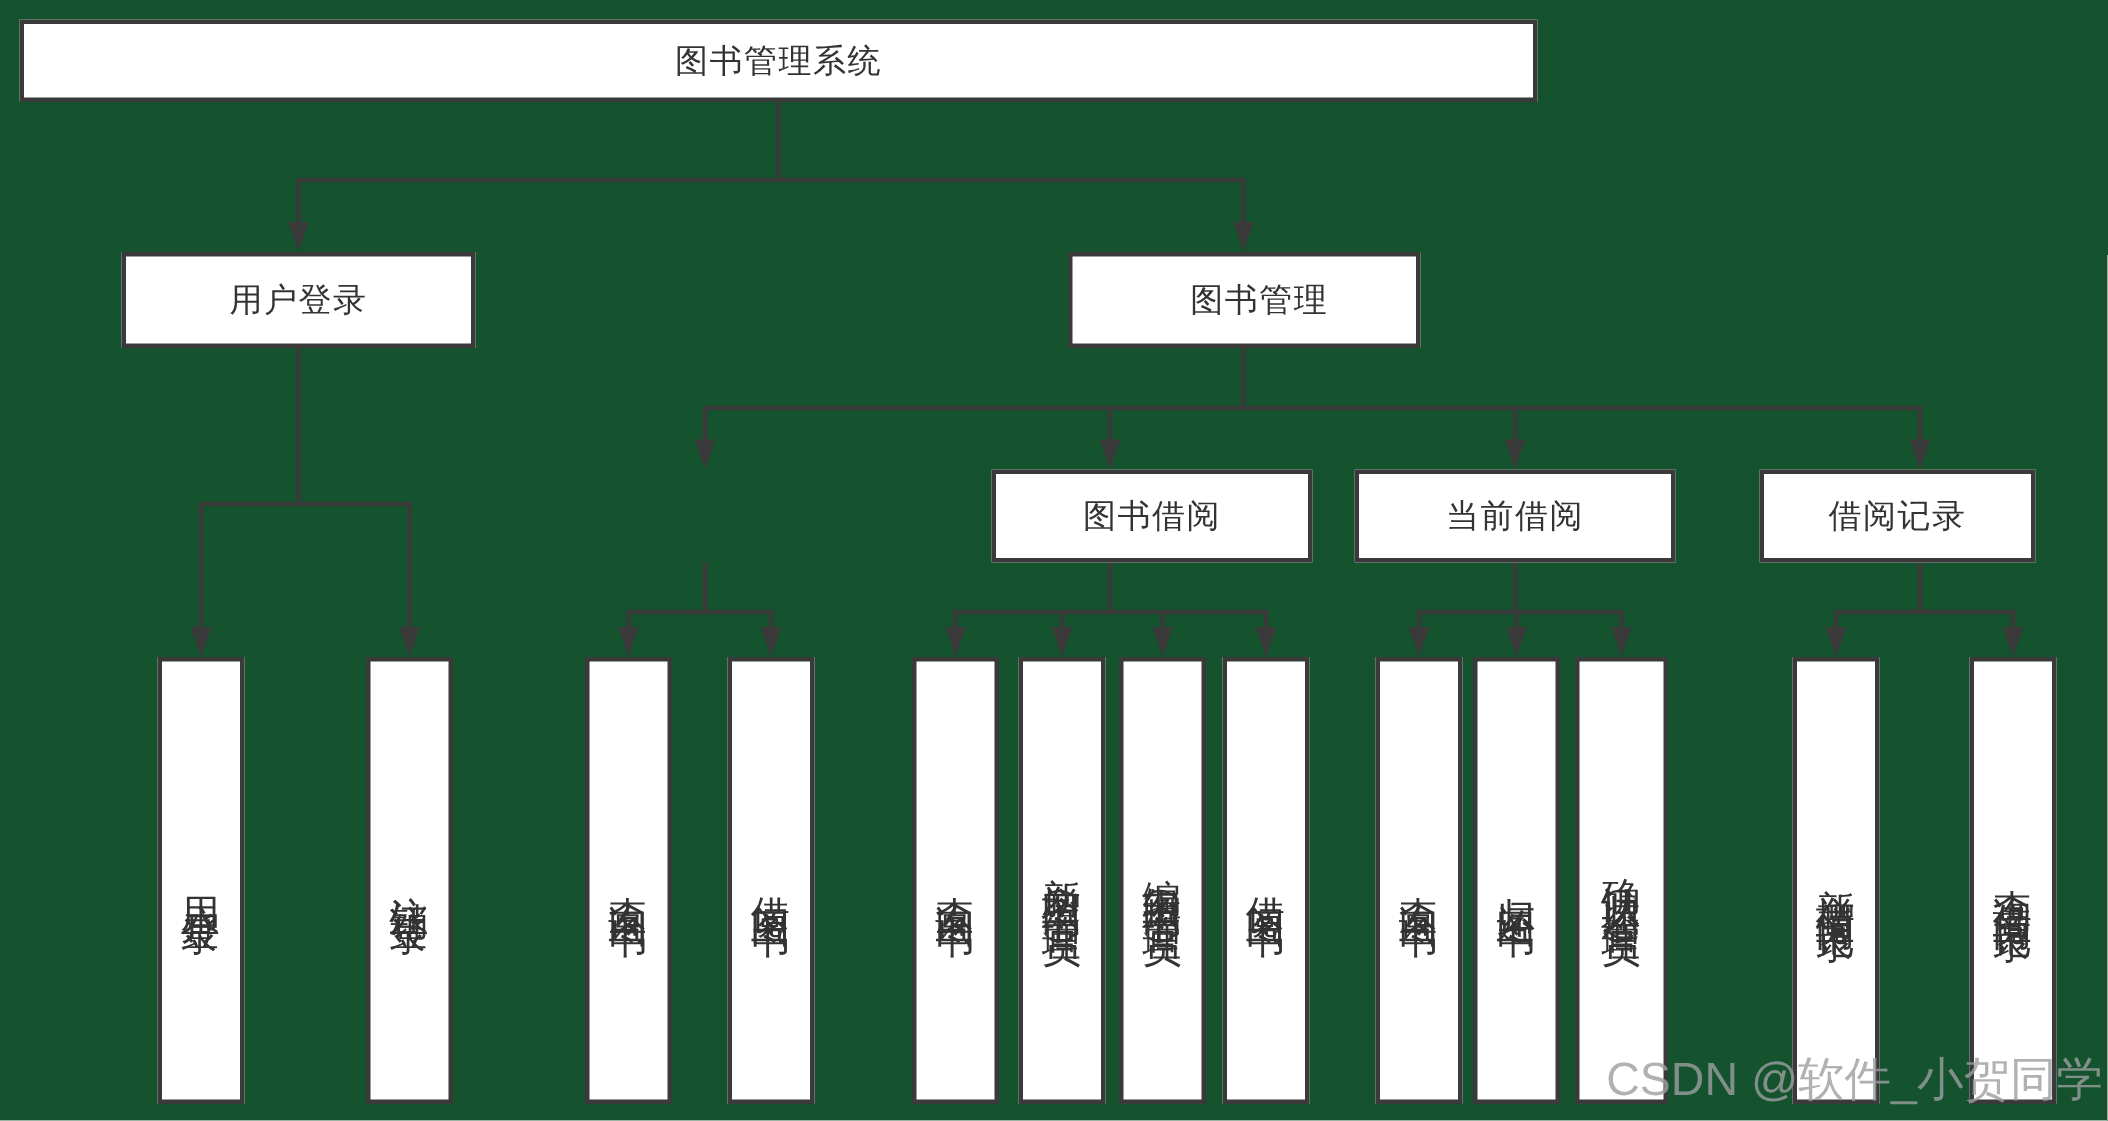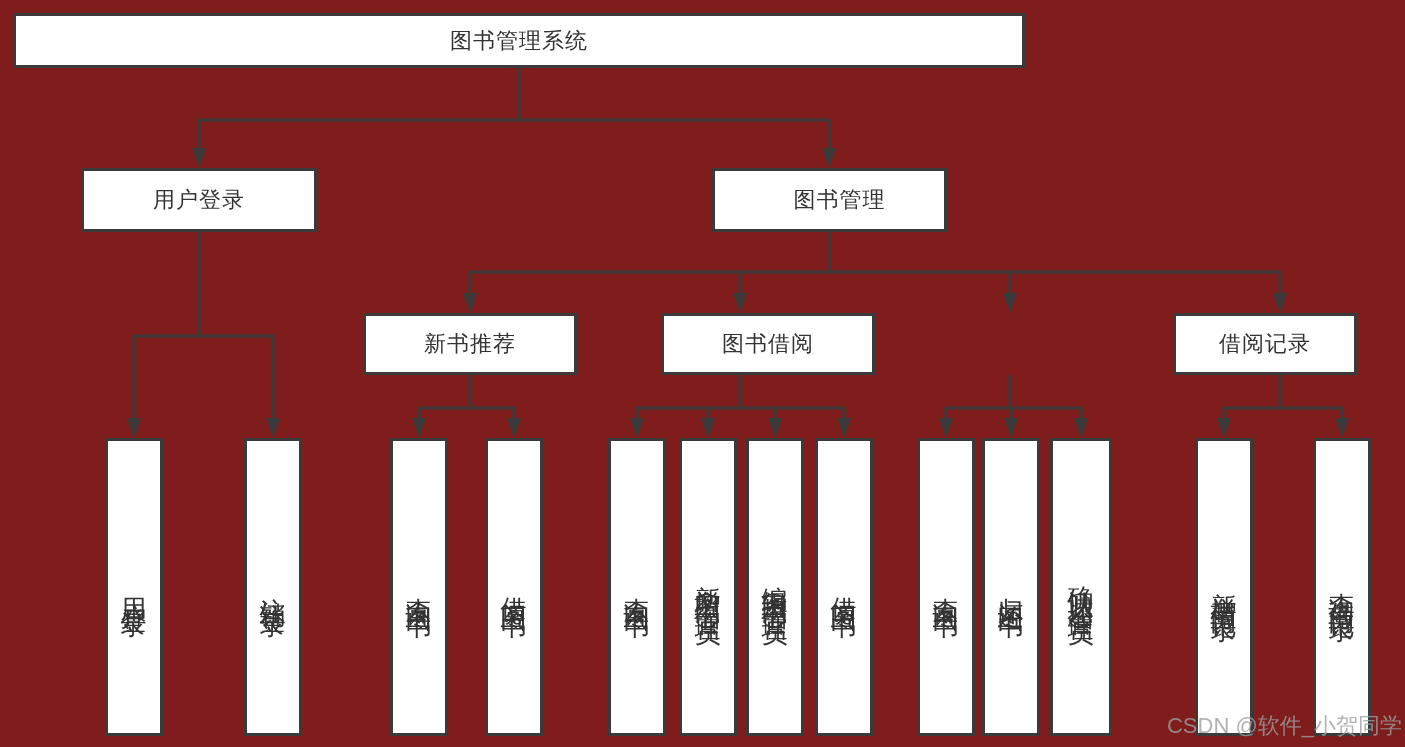--- a/index.html
+++ b/index.html
@@ -4,21 +4,21 @@
 <style>
   html, body {
     margin: 0;
     padding: 0;
     background: #ffffff;
   }
   .stage {
     position: relative;
     width: 1405px;
     height: 747px;
-    background: #7f1d1d;
+    background: #14532d;
     overflow: hidden;
     font-family: "Liberation Sans", sans-serif;
     color: #333333;
   }
   .connectors {
     position: absolute;
     left: 0;
     top: 0;
     width: 1405px;
     height: 747px;
@@ -56,21 +56,21 @@
     font-size: 26px;
     line-height: 1;
     letter-spacing: 5px;
     color: #333333;
     white-space: nowrap;
   }
   .watermark {
     position: absolute;
     right: 3px;
     bottom: 6px;
-    font-size: 22px;
+    font-size: 31px;
     color: #9c9ea0;
     opacity: 0.8;
     z-index: 6;
     white-space: nowrap;
   }
 </style>
 </head>
 <body>
 
 <div class="stage">
@@ -148,26 +148,26 @@
     <span class="hlabel">图书管理系统</span>
   </div>
 
   <div class="node" style="left:81px; top:168px; width:236px; height:64px;">
     <span class="hlabel">用户登录</span>
   </div>
   <div class="node" style="left:712px; top:168px; width:235px; height:64px;padding-left:20px;">
     <span class="hlabel">图书管理</span>
   </div>
 
-  <div class="node" style="left:363px; top:313px; width:214px; height:62px;">
-    <span class="hlabel">新书推荐</span>
-  </div>
   <div class="node" style="left:633px; top:313px; width:214px; height:62px;margin-left:28px;">
     <span class="hlabel">图书借阅</span>
   </div>
+  <div class="node" style="left:903px; top:313px; width:214px; height:62px;">
+    <span class="hlabel">当前借阅</span>
+  </div>
   <div class="node" style="left:1173px; top:313px; width:184px; height:62px;">
     <span class="hlabel">借阅记录</span>
   </div>
 
   <div class="leaf" style="left:105px; top:438px; width:58px; height:298px;">
     <span class="vlabel">用户登录</span>
   </div>
   <div class="leaf" style="left:244px; top:438px; width:58px; height:298px;">
     <span class="vlabel">注销登录</span>
   </div>

